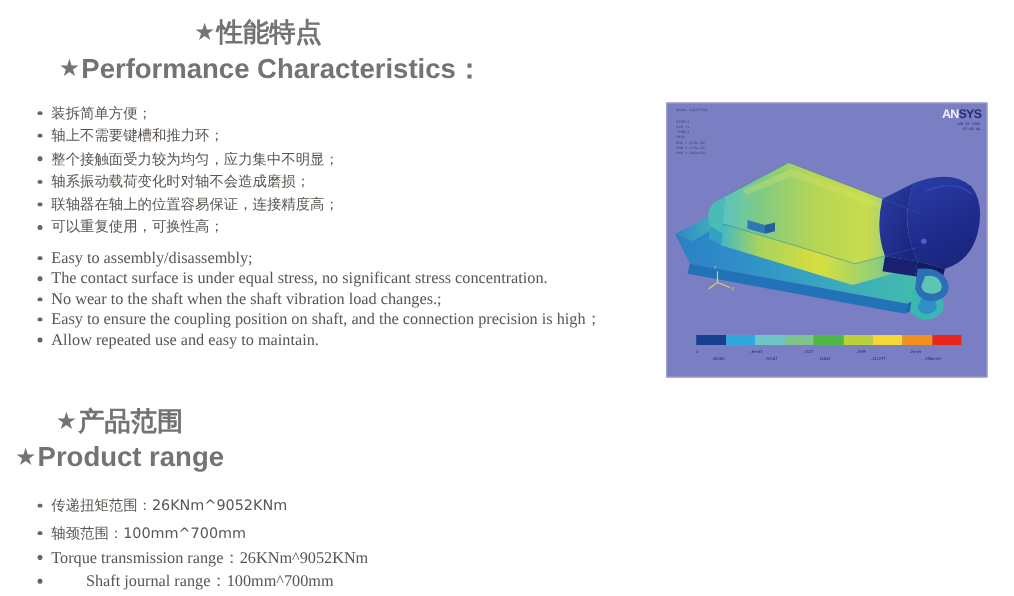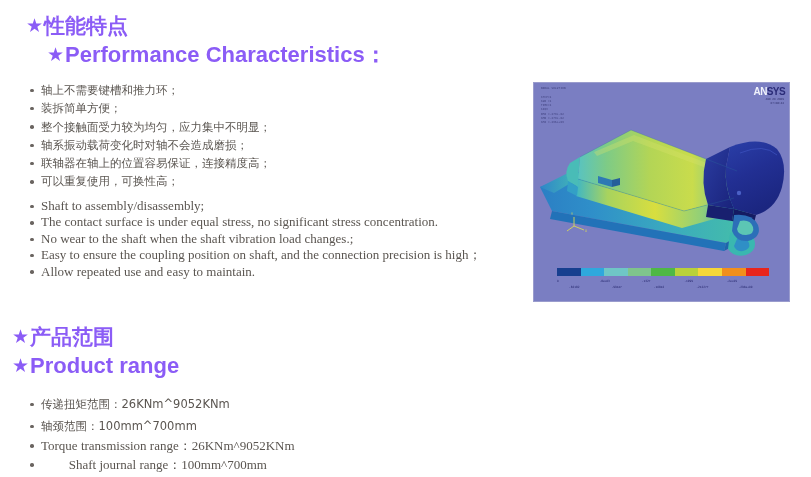--- a/index.html
+++ b/index.html
@@ -6,21 +6,21 @@
   body{
     width:811px;height:477px;
     background:#ffffff;
     font-family:"Liberation Sans","DejaVu Sans",sans-serif;
     overflow:hidden;
     position:relative;
   }
   .page{position:relative;width:811px;height:477px;}
 
   
-  .sec-head{color:#8b5cf6;font-weight:bold;line-height:1.15;letter-spacing:0px;}
+  .sec-head{color:#737373;font-weight:bold;line-height:1.15;letter-spacing:0px;text-align:center;}
   .head-cn{font-size:21px;font-family:"DejaVu Sans","Liberation Sans",sans-serif;}
   .head-en{font-size:22px;font-family:"Liberation Sans","DejaVu Sans",sans-serif;}
   .star{font-size:19px;display:inline-block;margin-right:1px;vertical-align:1px;}
 
   
   ul.blist{list-style:none;margin:0;padding:0;}
   ul.blist li{position:relative;padding-left:13px;color:#5a5550;white-space:nowrap;}
   ul.blist li:before{
     content:"";position:absolute;left:2px;top:50%;
     width:3.5px;height:3.5px;margin-top:-1.5px;border-radius:50%;
@@ -90,30 +90,30 @@
 <body>
 
 <div class="page">
 
   <div class="abs" style="left:26px;top:14px;">
     <div class="sec-head head-cn"><span class="star">★</span><span>性能特点</span></div>
     <div class="sec-head head-en" style="margin-top:4px;margin-left:21px;"><span class="star">★</span><span>Performance Characteristics：</span></div>
   </div>
 
   <ul class="blist cn-list abs" style="left:28px;top:81px;">
+    <li>装拆简单方便；</li>
     <li>轴上不需要键槽和推力环；</li>
-    <li>装拆简单方便；</li>
     <li>整个接触面受力较为均匀，应力集中不明显；</li>
     <li>轴系振动载荷变化时对轴不会造成磨损；</li>
     <li>联轴器在轴上的位置容易保证，连接精度高；</li>
     <li>可以重复使用，可换性高；</li>
   </ul>
 
   <ul class="blist en-list abs" style="left:28px;top:198px;">
-    <li>Shaft to assembly/disassembly;</li>
+    <li>Easy to assembly/disassembly;</li>
     <li>The contact surface is under equal stress, no significant stress concentration.</li>
     <li>No wear to the shaft when the shaft vibration load changes.;</li>
     <li>Easy to ensure the coupling position on shaft, and the connection precision is high；</li>
     <li>Allow repeated use and easy to maintain.</li>
   </ul>
 
   <div class="abs" style="left:12px;top:325px;">
     <div class="sec-head head-cn"><span class="star">★</span><span>产品范围</span></div>
     <div class="sec-head head-en" style="margin-top:4px;"><span class="star">★</span><span>Product range</span></div>
   </div>

